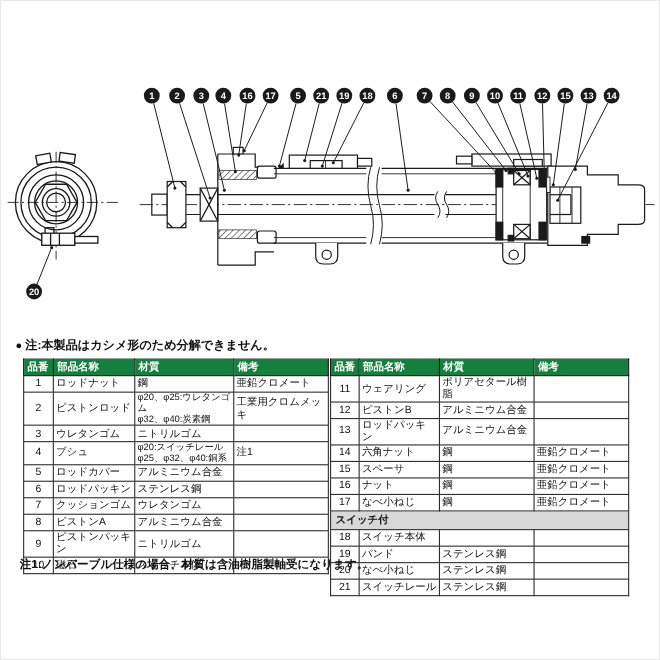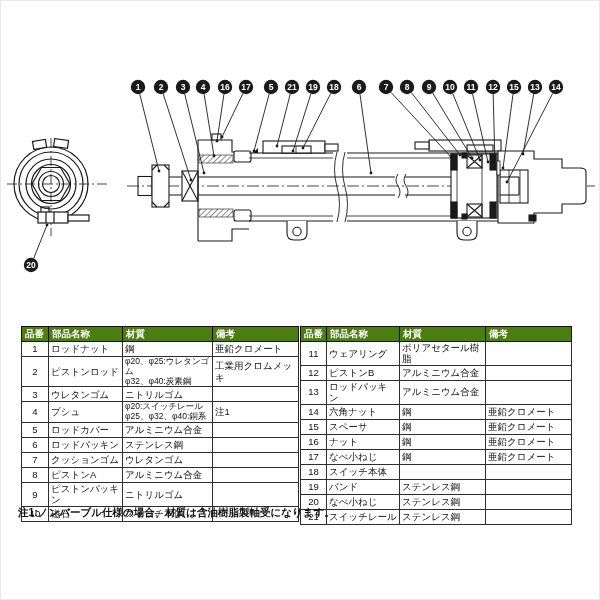--- a/index.html
+++ b/index.html
@@ -5,21 +5,21 @@
   html,body{margin:0;padding:0;background:#fff;}
   body{width:600px;height:600px;font-family:"Liberation Sans","DejaVu Sans",sans-serif;color:#111;}
   .stage{position:relative;width:600px;height:600px;background:#fff;overflow:hidden;box-sizing:border-box;border:1px solid #e8e8e8;}
   svg.diagram{position:absolute;left:0;top:0;font-family:"Liberation Sans","DejaVu Sans",sans-serif;}
   .note-top{position:absolute;left:13px;top:305px;font-size:11px;font-weight:bold;white-space:nowrap;}
   .note-top .bullet{font-size:10px;margin-right:3px;}
   .note-bottom{position:absolute;left:17px;top:505px;font-size:10.5px;font-weight:bold;white-space:nowrap;}
   table.parts{position:absolute;top:325px;border-collapse:collapse;table-layout:fixed;font-size:9.5px;line-height:1.2;}
   table.parts.left{left:20px;width:277px;}
   table.parts.right{left:299px;width:271px;}
-  table.parts th{background:#4d7c0f;color:#fff;text-align:left;font-size:9.5px;font-weight:bold;padding:1px 3px;border:1px solid #141414;height:12px;overflow:hidden;}
+  table.parts th{background:#15803d;color:#fff;text-align:left;font-size:9.5px;font-weight:bold;padding:1px 3px;border:1px solid #141414;height:12px;overflow:hidden;}
   table.parts td{border:1px solid #2e2e2e;padding:0 2px;vertical-align:middle;height:14px;overflow:hidden;white-space:pre-line;}
   table.parts td.num{text-align:center;padding:0;}
   table.parts td.small{font-size:8.5px;line-height:1.15;}
   table.parts td.band{background:#d8d8d8;font-weight:bold;padding:1px 4px;}
 </style>
 </head>
 <body>
 
 <div class="stage">
 
@@ -285,20 +285,23 @@
         <text x="555" y="86" text-anchor="middle" dy="3.1" fill="#fff" font-size="8.5" font-weight="bold">14</text>
       </g>
       <g>
         <line x1="32.674012869749546" y1="257.3149678256261" x2="46" y2="224" stroke="#1a1a1a" stroke-width="0.9"></line>
         <circle cx="46" cy="224" r="1.4" fill="#1a1a1a"></circle>
         <circle cx="30" cy="264" r="7.2" fill="#1a1a1a"></circle>
         <text x="30" y="264" text-anchor="middle" dy="3.1" fill="#fff" font-size="8.5" font-weight="bold">20</text>
       </g>
     </svg>
 
+  <div class="note-top">
+    <span class="bullet">●</span><span>注:本製品はカシメ形のため分解できません。</span>
+  </div>
 
   <table class="parts left">
     <colgroup>
         <col style="width:27px">
         <col style="width:74px">
         <col style="width:90px">
         <col style="width:86px">
       </colgroup>
   <thead>
         <tr>
@@ -426,20 +429,23 @@
           <td>鋼</td>
           <td>亜鉛クロメート</td>
         </tr>
         <tr>
           <td class="num">17</td>
           <td>なべ小ねじ</td>
           <td>鋼</td>
           <td>亜鉛クロメート</td>
         </tr>
         <tr>
+          <td colspan="4" class="band">スイッチ付</td>
+        </tr>
+        <tr>
           <td class="num">18</td>
           <td>スイッチ本体</td>
           <td></td>
           <td></td>
         </tr>
         <tr>
           <td class="num">19</td>
           <td>バンド</td>
           <td>ステンレス鋼</td>
           <td></td>

